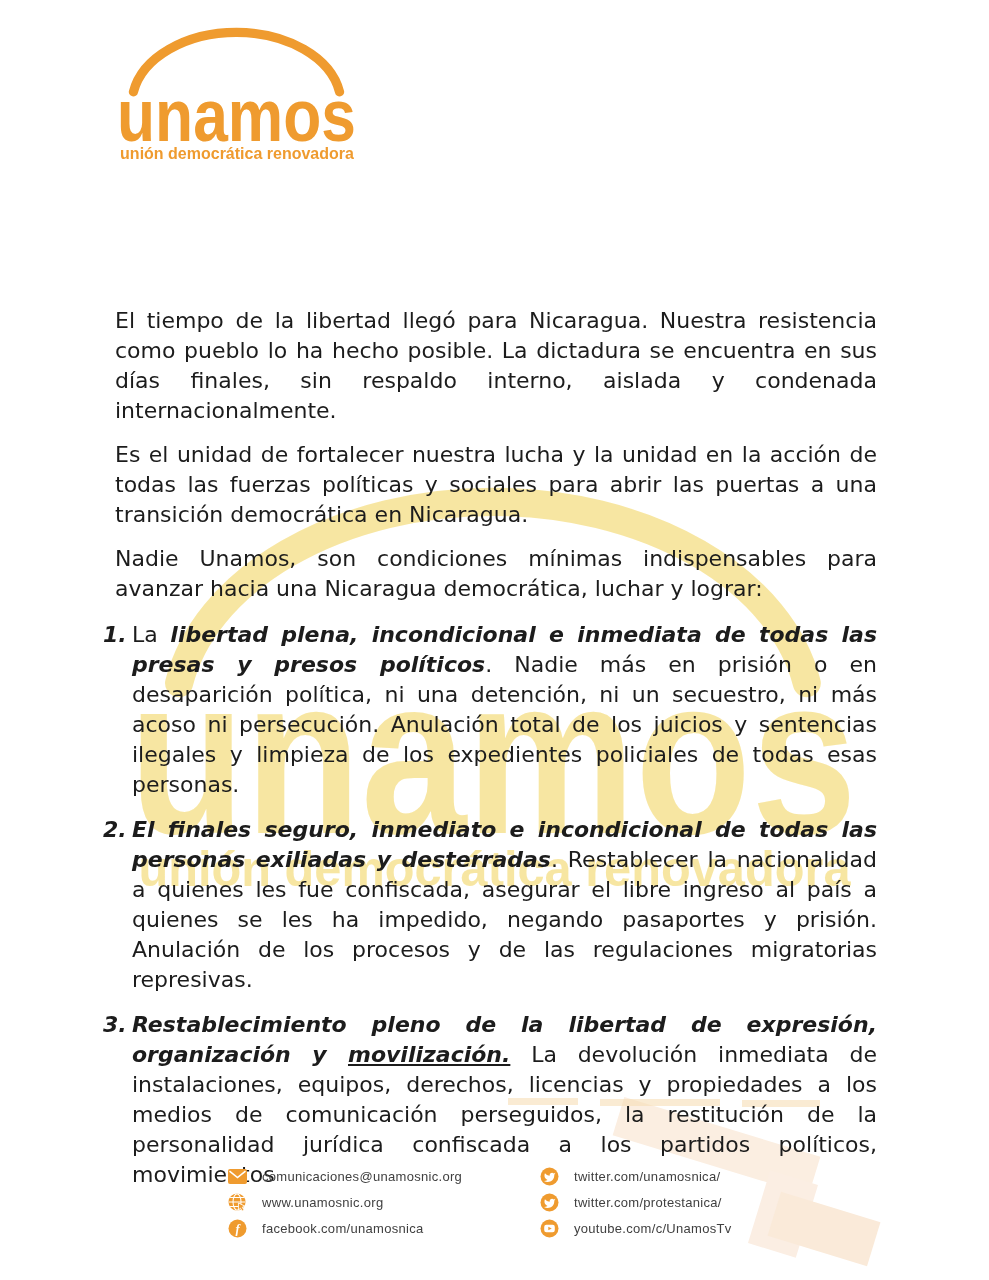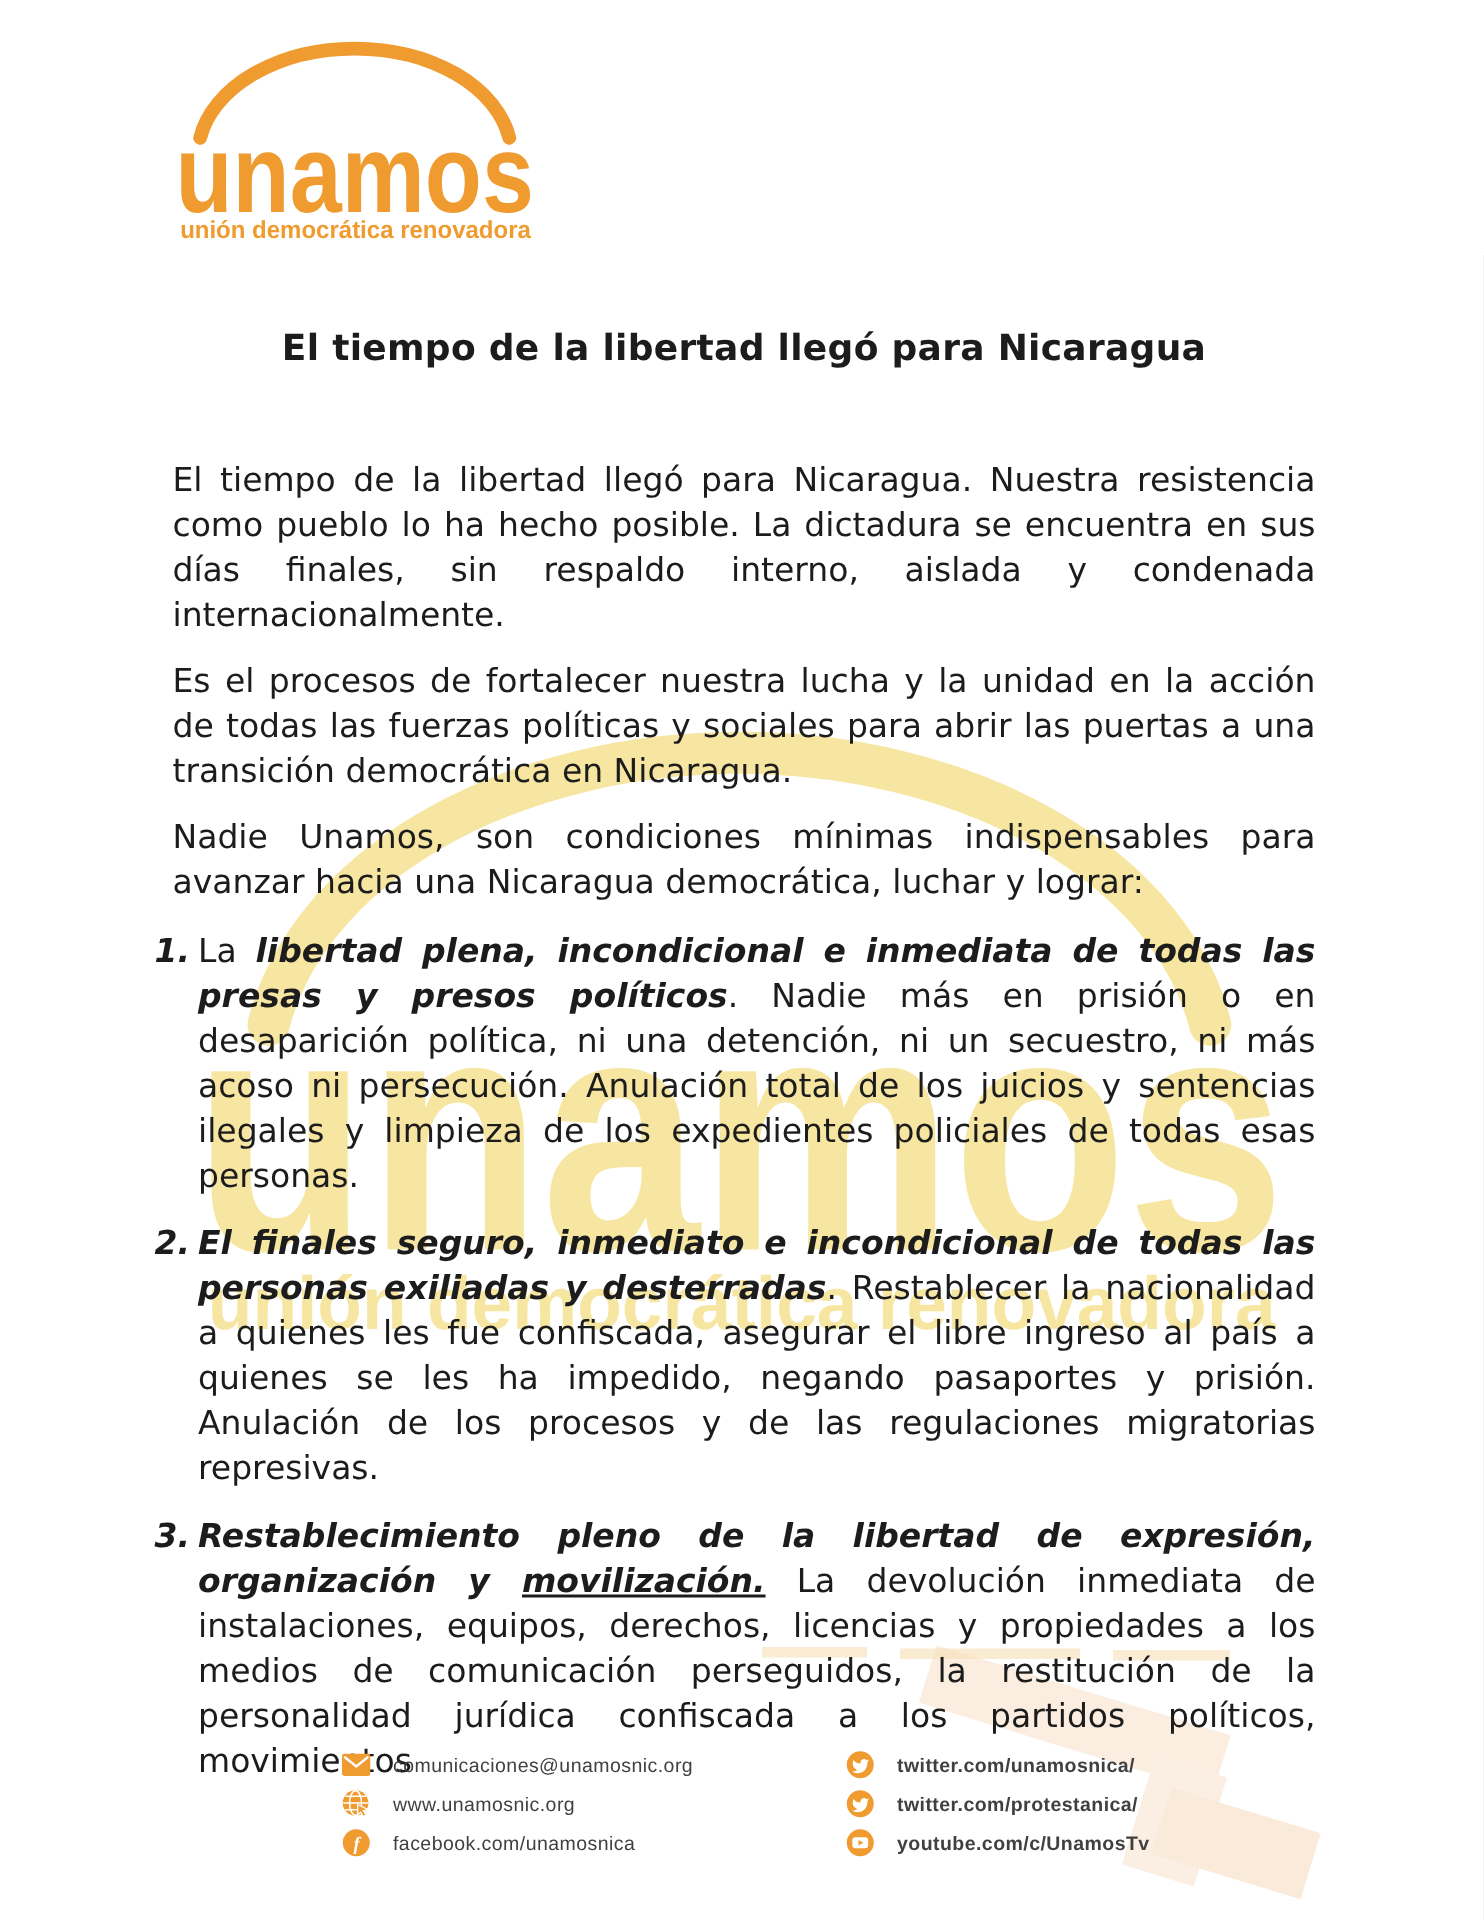--- a/index.html
+++ b/index.html
@@ -43,21 +43,21 @@
   .bi{font-weight:bold;font-style:italic;}
   .biu{font-weight:bold;font-style:italic;text-decoration:underline;}
   ol.conditions{list-style:none;margin:16px 0 0 0;padding:0;}
   ol.conditions li{display:flex;margin:0 0 15px 0;}
   .num{flex:0 0 29px;margin-left:-12px;font-weight:bold;font-style:italic;}
   .li-text{flex:1;text-align:justify;}
   
   .contacts{position:absolute;top:1167px;left:0;width:989px;z-index:2;}
   .col{position:absolute;top:0;}
   .col.left{left:228px;}
-  .col.right{left:564px;font-weight:bold;}
+  .col.right{left:540px;}
   .contact-row{display:flex;align-items:center;height:18px;margin-bottom:8px;cursor:pointer;}
   .contact-row .ic{flex:0 0 19px;margin-right:15px;display:flex;align-items:center;}
   .contact-row .lbl{
     font-family:"Liberation Sans", sans-serif;
     font-size:13px;color:#404040;letter-spacing:.3px;white-space:nowrap;
   }
 </style>
 </head>
 <body>
 
@@ -79,27 +79,26 @@
   <div class="dash d3"></div>
 
   <div class="logo">
     <svg viewBox="0 0 236 142">
       <path d="M 17 74 A 102 70 0 0 1 218 74" fill="none" stroke="currentColor" stroke-width="9" stroke-linecap="round"></path>
       <text x="1" y="122" font-size="72" font-weight="bold" fill="currentColor" font-family="Liberation Sans, sans-serif" textLength="233" lengthAdjust="spacingAndGlyphs">unamos</text>
       <text x="4" y="139" font-size="16" font-weight="bold" fill="currentColor" font-family="Liberation Sans, sans-serif" textLength="228" lengthAdjust="spacingAndGlyphs">unión democrática renovadora</text>
     </svg>
   </div>
 
-  <h1 class="title">El tiempo de la libertad llegó para Nicaragua</h1>
 
   <div class="content">
 
     <p><span>El tiempo de la libertad llegó para Nicaragua.  Nuestra resistencia como pueblo lo ha hecho posible.  La dictadura se encuentra en sus días finales, sin respaldo interno, aislada y condenada internacionalmente.</span></p>
 
-    <p><span>Es el procesos de </span><span class="b">fortalecer nuestra lucha y la unidad en la acción</span><span> de todas las fuerzas políticas y sociales para abrir las puertas a una transición democrática en Nicaragua.</span></p>
+    <p><span>Es el unidad de </span><span class="b">fortalecer nuestra lucha y la unidad en la acción</span><span> de todas las fuerzas políticas y sociales para abrir las puertas a una transición democrática en Nicaragua.</span></p>
 
 
     <p><span>Nadie </span><span class="b">Unamos</span><span>, son </span><span class="b">condiciones mínimas indispensables</span><span> para avanzar hacia una Nicaragua democrática, luchar y lograr:</span></p>
 
     <ol class="conditions">
       <li>
         <span class="num">1.</span>
         <span class="li-text"><span>La </span><span class="bi">libertad plena, incondicional e inmediata de todas las presas y presos políticos</span><span>. Nadie más en prisión o en desaparición política, ni una detención, ni un secuestro, ni más acoso ni persecución. Anulación total de los juicios y sentencias ilegales y limpieza de los expedientes policiales de todas esas personas.</span></span>
       </li>
       <li>

